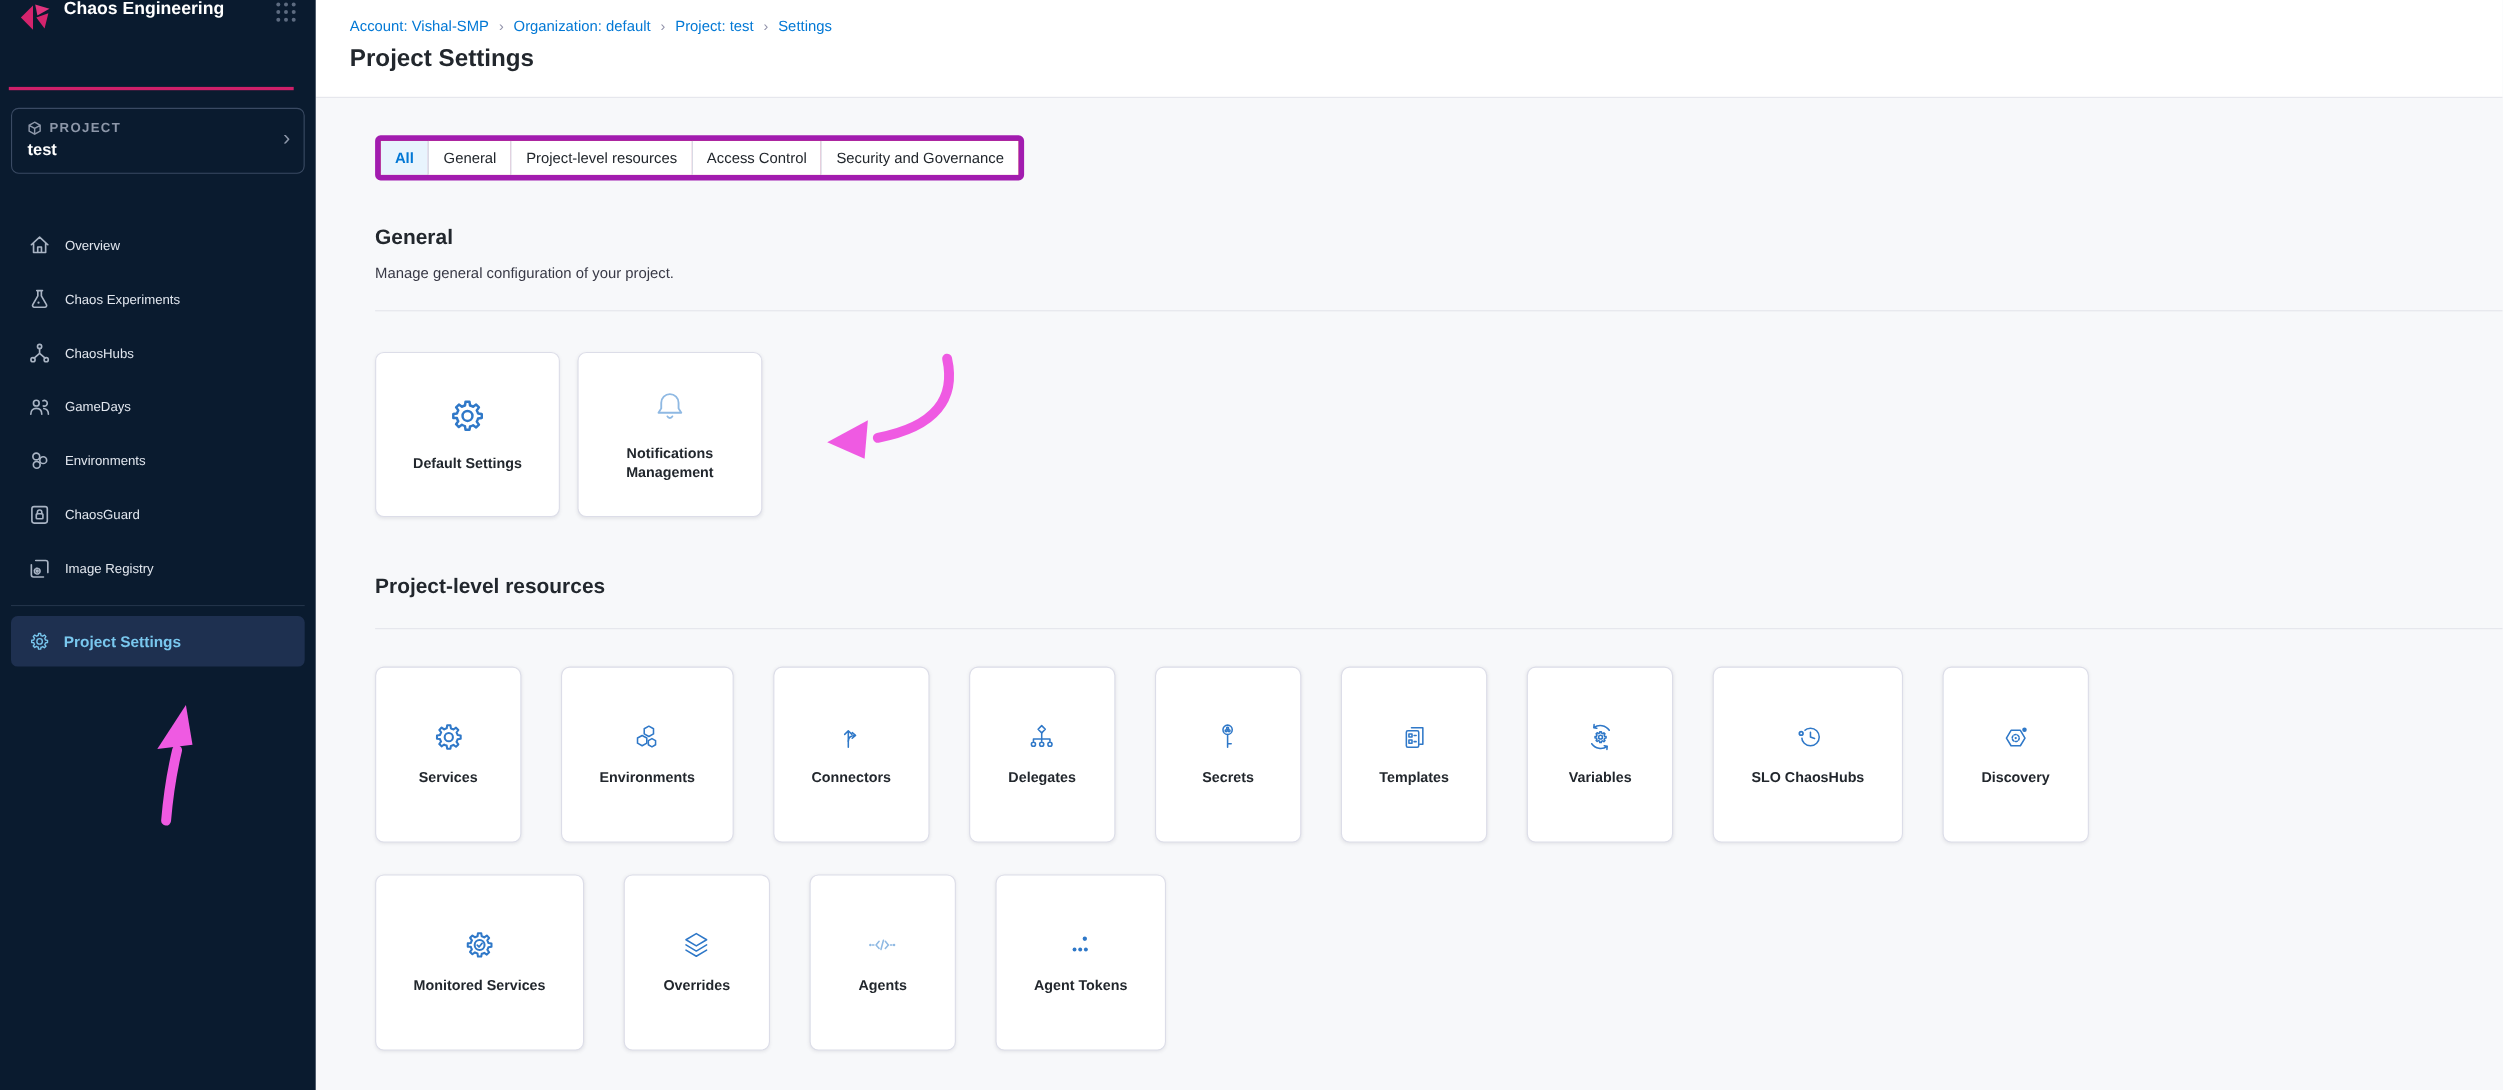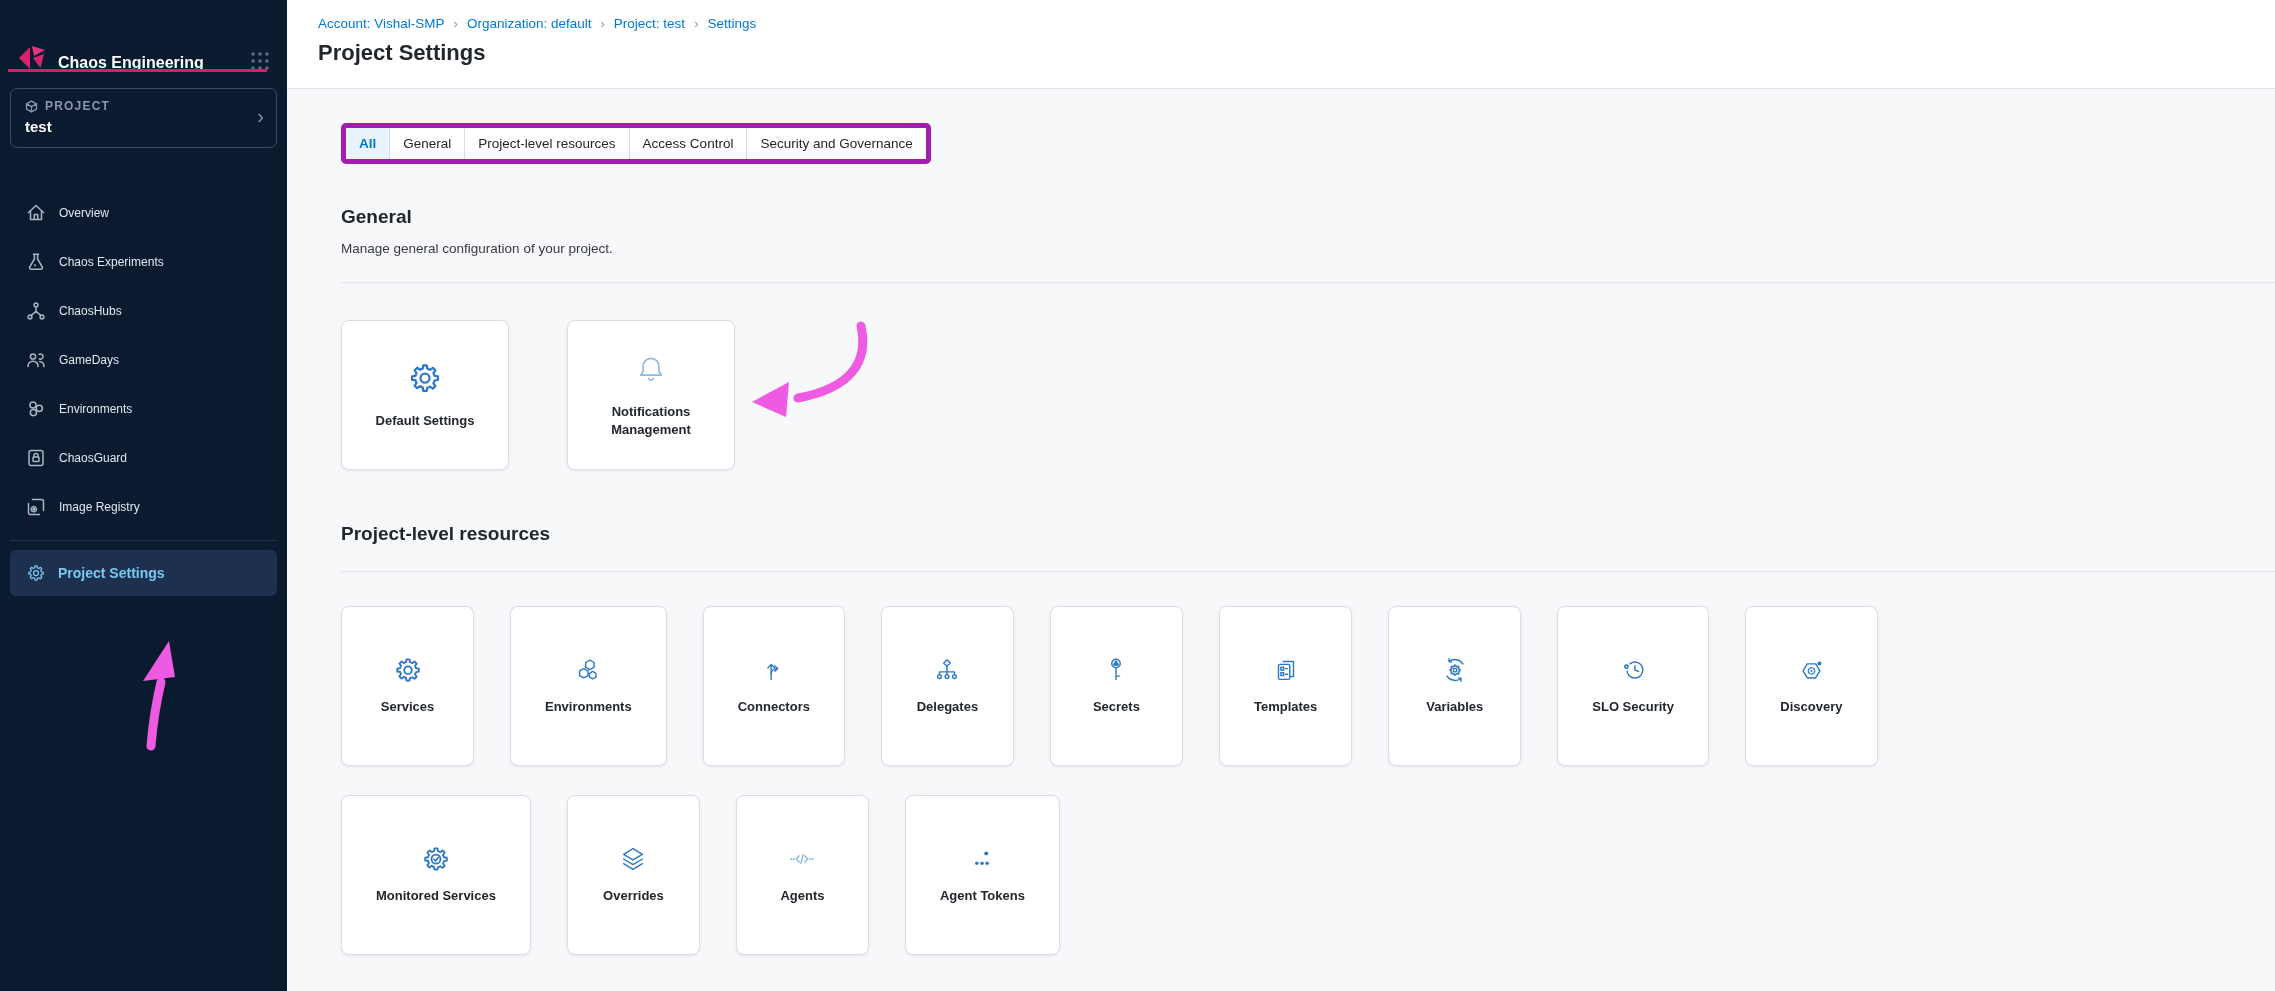--- a/index.html
+++ b/index.html
@@ -2,21 +2,21 @@
 <html><head>
 <meta charset="utf-8">
 <style>
   * { margin:0; padding:0; box-sizing:border-box; }
   html,body { width:2275px; height:991px; overflow:hidden;
     font-family:"Liberation Sans", sans-serif; background:#f7f8fa; }
 
   
   .sidebar { position:absolute; left:0; top:0; bottom:0; width:287px;
     background:#0a1b2f; color:#e2e7ef; z-index:2; }
-  .side-header { position:relative; height:72px; display:flex; align-items:flex-end; padding:0 16px;border-radius:29px; }
+  .side-header { position:relative; height:82px; display:flex; align-items:flex-start; padding:0 16px;border-radius:29px; }
   .side-header::after { content:""; position:absolute; left:8px; right:20px; bottom:0;
     height:3px; background:#cf2069; }
   .logo-mark { width:32px; height:30px; flex:0 0 auto; }
   .module-title { font-size:16px; font-weight:bold; color:#fff; margin-left:10px; flex:1; }
   .grid-icon { width:22px; height:22px; cursor:pointer; }
   .grid-icon circle { fill:#5d6b80; }
 
   .project-card { margin:16px 10px 0; border:1px solid #3a4a63; border-radius:7px;
     padding:10px 14px 12px; position:relative; cursor:pointer; }
   .project-label-row { display:flex; align-items:center; gap:7px; }
@@ -55,21 +55,21 @@
   .tab { padding:8px 13px; font-size:13.5px; color:#22272d; cursor:pointer;
     border-left:1px solid #d9dae5; background:#fff; white-space:nowrap; }
   .tab:first-child { border-left:none; }
   .tab.active { background:#e8f4fd; color:#0278d5; font-weight:bold; }
 
   .section-title { font-size:19px; font-weight:bold; color:#22272d; }
   .section-desc { margin-top:13px; font-size:13.5px; color:#383946; }
   .hdivider { border-bottom:1px solid #e4e5ec; margin-top:26px; }
 
   .gen-title { margin-top:42px; }
-  .cards-row { display:flex; gap:58px; }
+  .cards-row { display:flex; gap:16px; }
   .gen-cards { margin-top:37px; }
   .card { background:#fff; border:1px solid #dcdde8; border-radius:8px;
     box-shadow:0 1px 3px rgba(96,97,112,.12); display:flex; flex-direction:column;
     align-items:center; justify-content:center; cursor:pointer; }
   .gen-card { width:168px; height:150px; gap:16px; }
   .card-label { font-size:13px; font-weight:bold; color:#22272d; text-align:center;
     line-height:1.4; padding:0 14px; }
   .res-title { margin-top:53px; }
   .res-row { margin-top:34px; gap:36px; }
   .res-row2 { margin-top:29px; }
@@ -298,21 +298,21 @@
       </svg>
       <div class="card-label">Variables</div>
     </div>
     <div class="card res-card">
       <svg class="ic-30 stroke-blue" viewBox="0 0 32 32">
         <circle cx="18" cy="16" r="8.5"></circle>
         <path d="M18 11.5 V16 L22 17.5"></path>
         <circle cx="9" cy="12.5" r="3.4" fill="#2f78c8" stroke="#fff" stroke-width="1.6"></circle>
         <circle cx="9" cy="12.5" r="0.9" fill="#fff" stroke="none"></circle>
       </svg>
-      <div class="card-label">SLO Security</div>
+      <div class="card-label">SLO ChaosHubs</div>
     </div>
     <div class="card res-card">
       <svg class="ic-30 stroke-blue" viewBox="0 0 32 32">
         <path d="M12 9.5 H21 L25.5 17 21 24.5 H12 L7.5 17 Z"></path>
         <circle cx="16.5" cy="17" r="3.4" stroke-dasharray="2 1.5"></circle>
         <circle cx="16.5" cy="17" r="1.1" fill="#2f78c8" stroke="none"></circle>
         <circle cx="25" cy="9" r="2.2" fill="#2f78c8" stroke="none"></circle>
       </svg>
       <div class="card-label">Discovery</div>
     </div>

